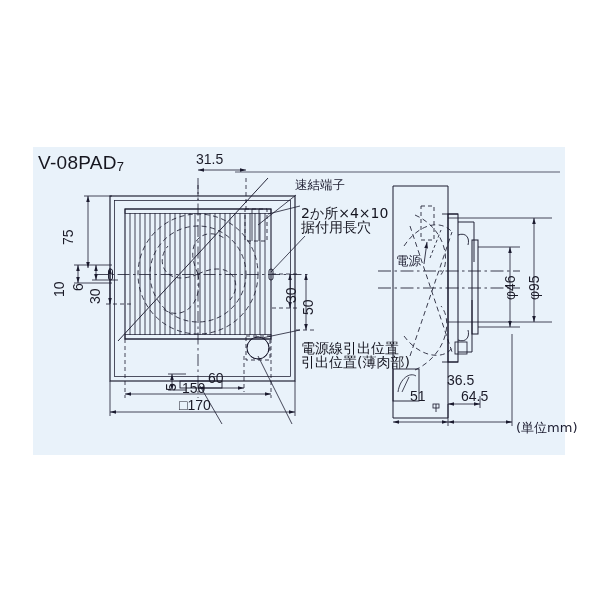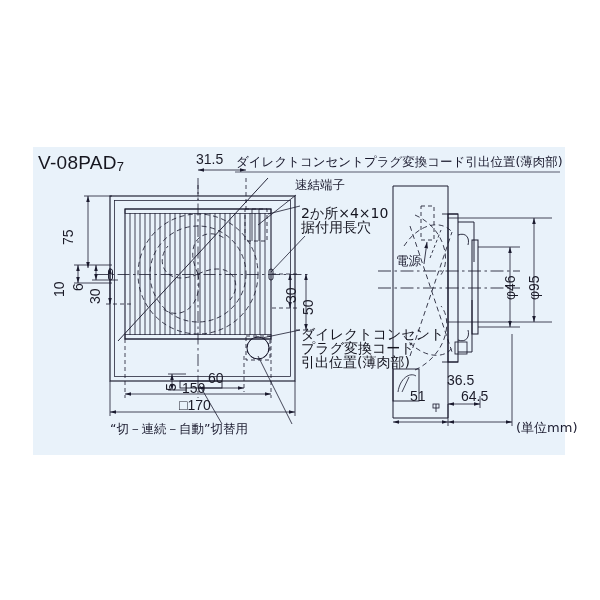--- a/index.html
+++ b/index.html
@@ -310,32 +310,29 @@
         <line x1="235" y1="172" x2="560" y2="172"></line>
       </g>
 
     </g>
   </svg>
 
   <div class="txt model" style="left:38px; top:152px;">
     <span>V-08PAD</span><sub>7</sub>
   </div>
 
-  <div class="txt jp note-lg" style="left:236px; top:155px;">ダイレクトコンセントプラグ変換コード引出位置(薄肉部)</div>
 
   <div class="txt jp note-lg" style="left:295px; top:178px;">速結端子</div>
 
   <div class="txt jp note" style="left:301px; top:206px;">2か所×4×10</div>
   <div class="txt jp note" style="left:301px; top:220px;">据付用長穴</div>
 
-  <div class="txt jp note" style="left:301px; top:327px;">ダイレクトコンセント</div>
-  <div class="txt jp note" style="left:301px; top:341px;">プラグ変換コード</div>
+  <div class="txt jp note" style="left:301px; top:341px;">電源線引出位置</div>
   <div class="txt jp note" style="left:301px; top:355px;">引出位置(薄肉部)</div>
 
-  <div class="txt jp note-lg" style="left:110px; top:422px;">“切－連続－自動”切替用</div>
 
 
   <div class="txt jp note-lg" style="left:396px; top:254px;">電源</div>
 
   <div class="txt jp dim-sm" style="left:492px; top:421px;margin-left:24px;">(単位mm)</div>
 
   <div class="txt dim" style="left:196px; top:152px;">31.5</div>
 
   <div class="txt dim vert" style="left:61px; top:245px;">75</div>
 

